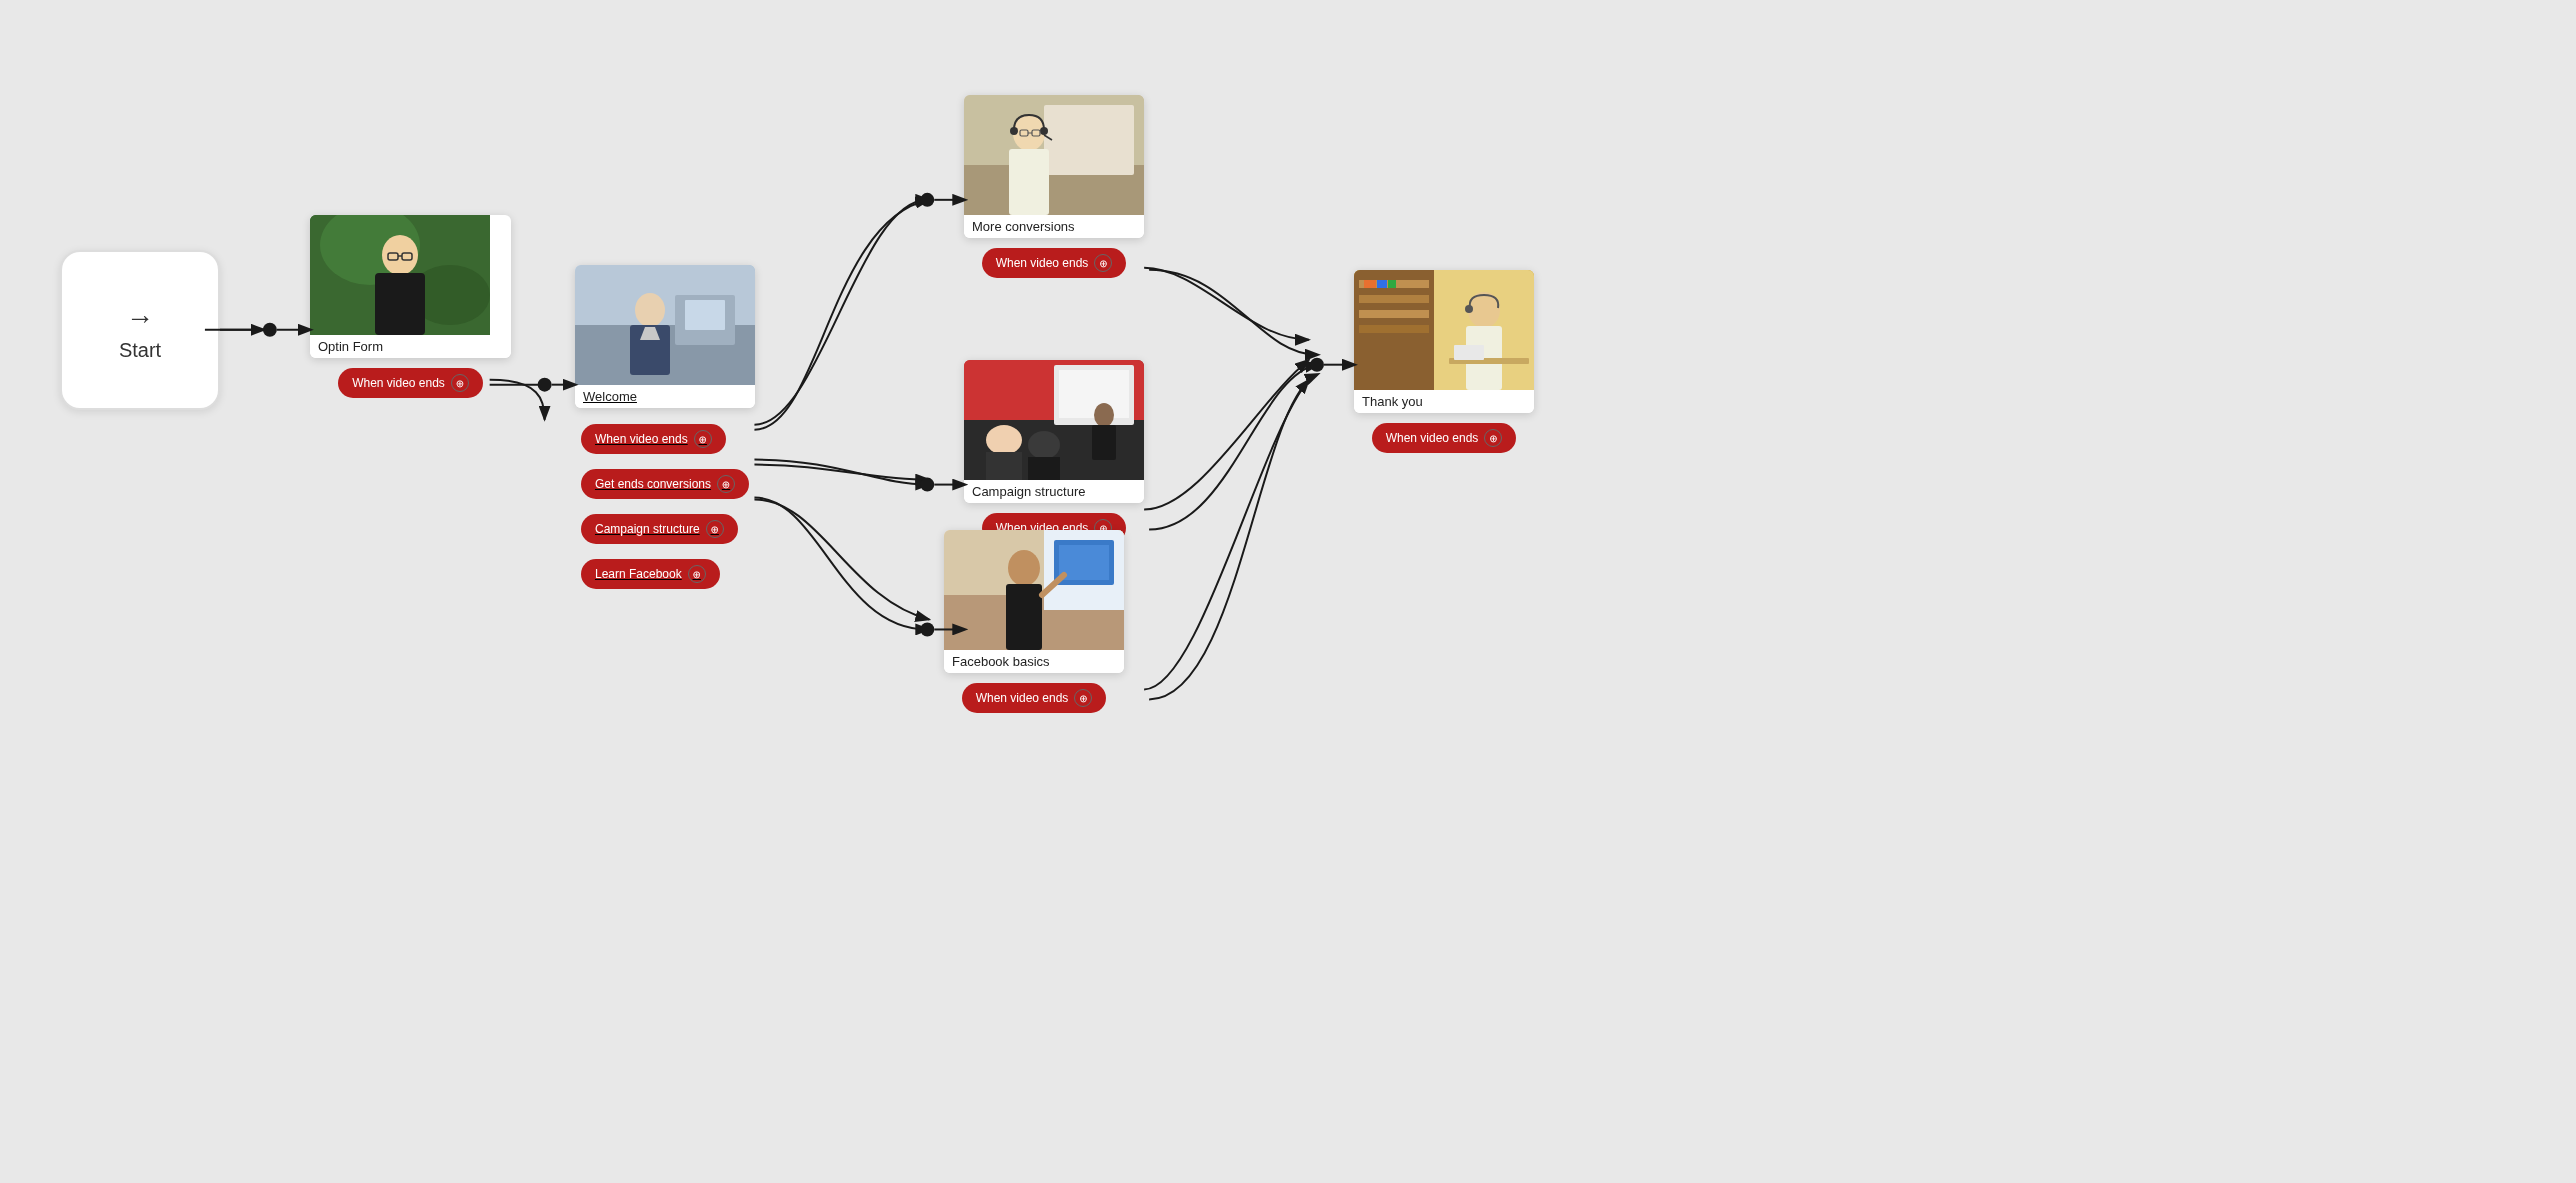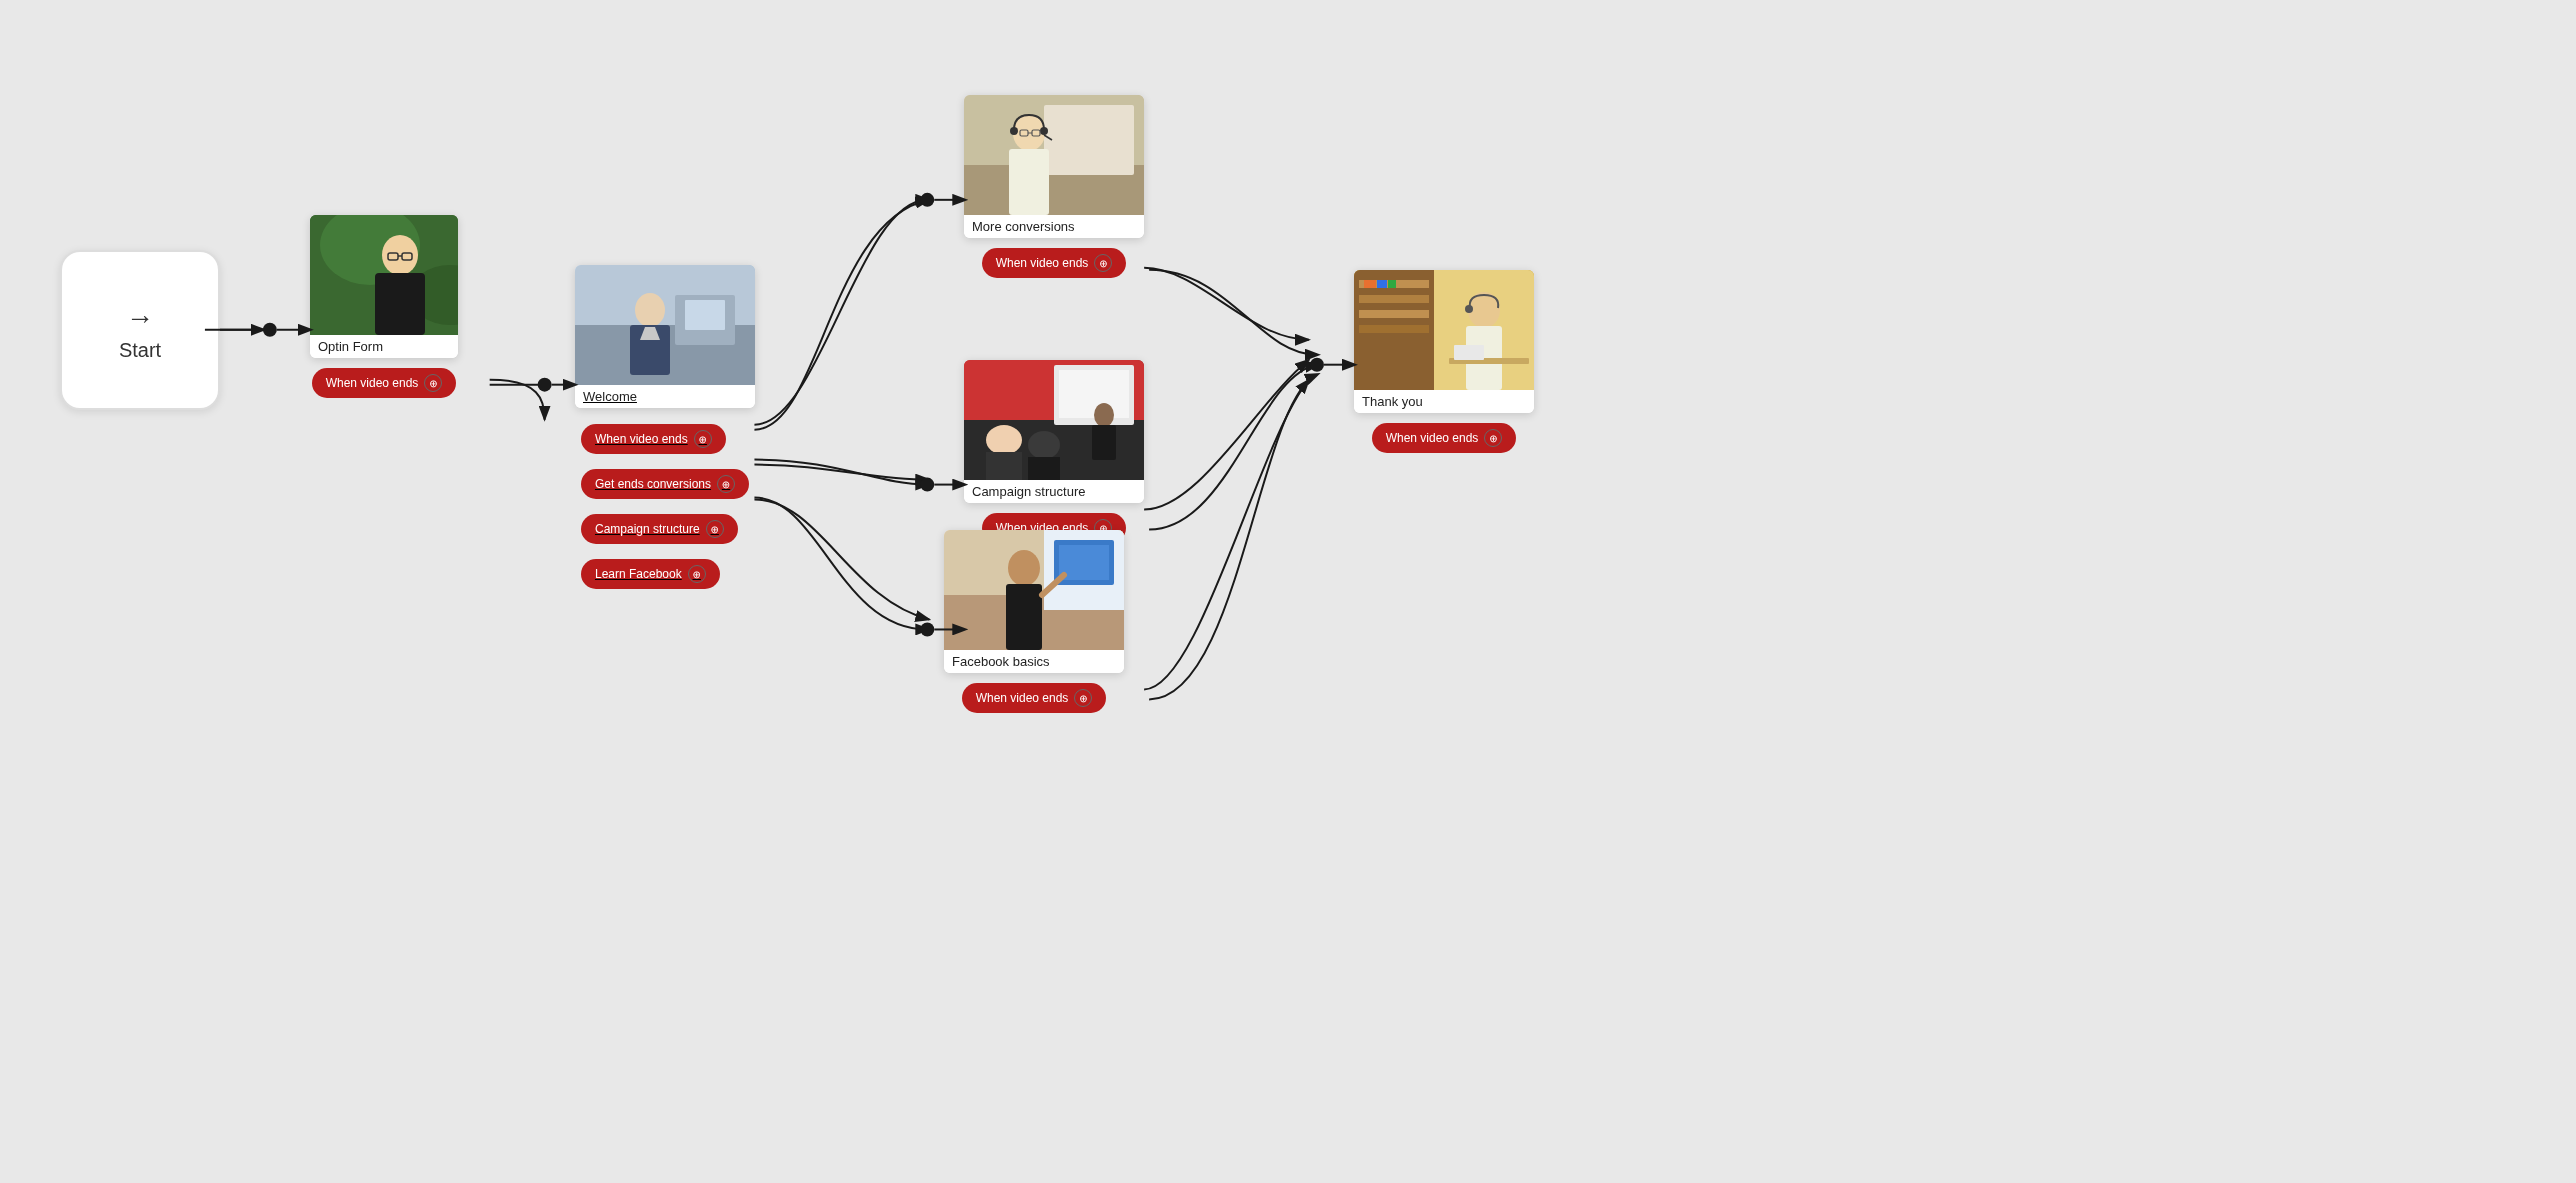--- a/index.html
+++ b/index.html
@@ -196,21 +196,21 @@
   </svg>
 
   <div class="node" style="left:60px; top:250px;">
     <div class="start-node">
       <div class="start-arrow">→</div>
       <div class="start-label">Start</div>
     </div>
   </div>
 
   <div class="node" style="left:310px; top:215px;">
-    <div class="video-card" style="width:148px;">
+    <div class="video-card" style="width:201px;">
       <div class="video-thumb thumb-optin">
 
         <svg width="180" height="120" viewBox="0 0 180 120">
 
           <rect width="180" height="120" fill="#3a6830"></rect>
           <ellipse cx="60" cy="30" rx="50" ry="40" fill="#4a8840" opacity="0.6"></ellipse>
           <ellipse cx="140" cy="80" rx="40" ry="30" fill="#2a5020" opacity="0.5"></ellipse>
 
           <ellipse cx="90" cy="40" rx="18" ry="20" fill="#f0d0a0"></ellipse>
           <rect x="65" y="58" width="50" height="62" rx="4" fill="#1a1a1a"></rect>

